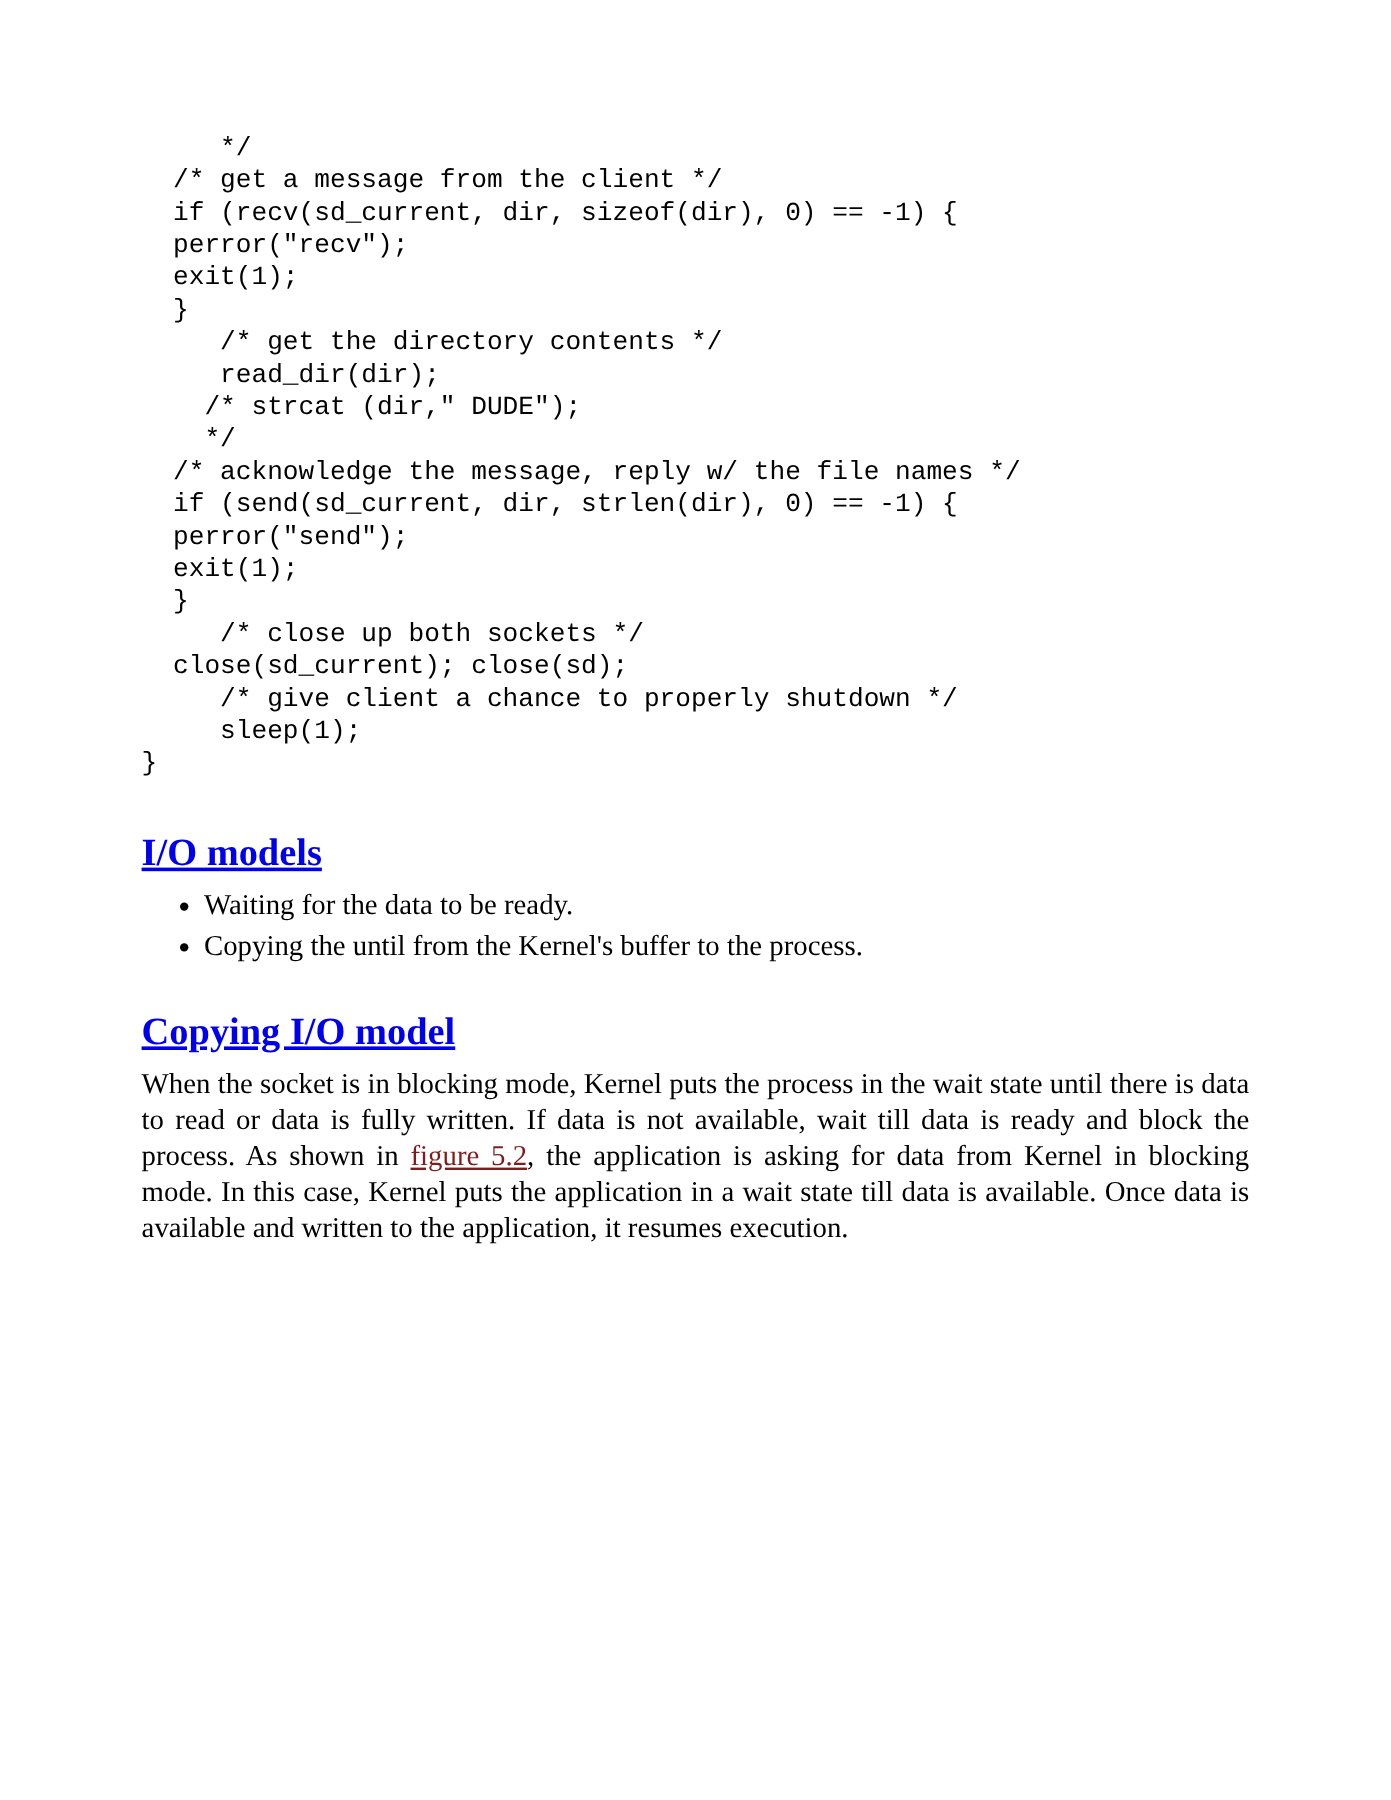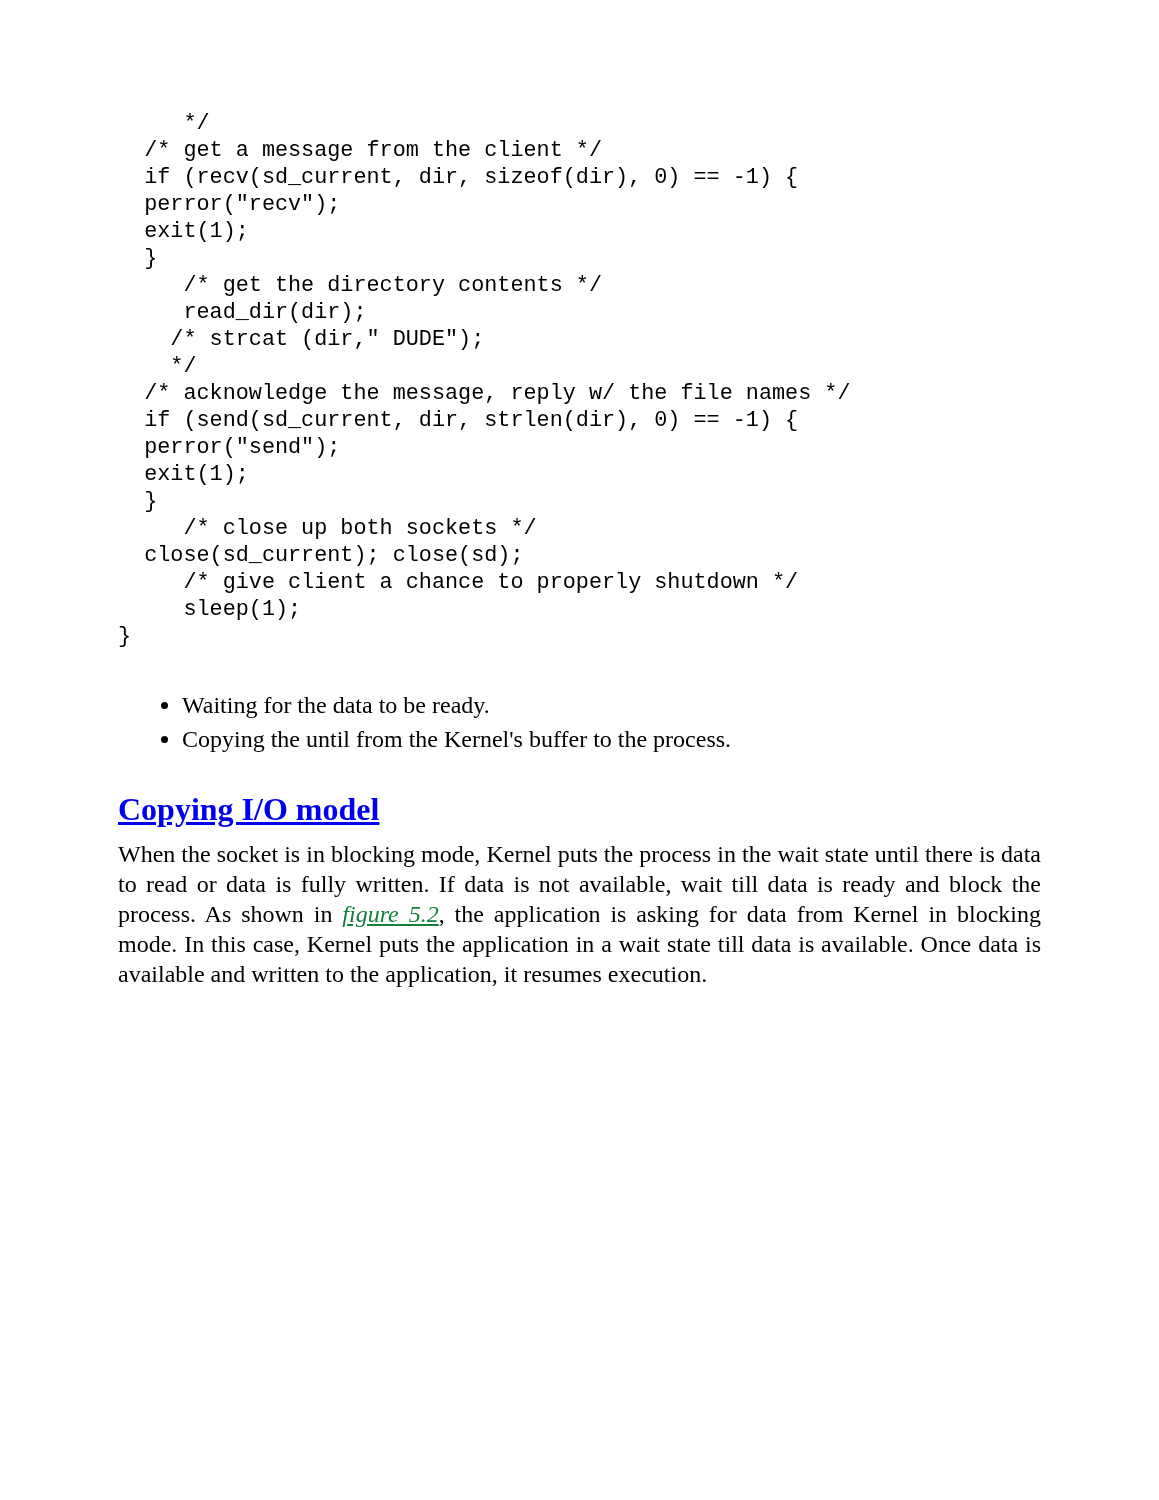--- a/index.html
+++ b/index.html
@@ -44,25 +44,24 @@
   p.body-text.justify {
     text-align: justify;
   }
   ul.bullets {
     margin: 0 0 34px 0;
     padding-left: 52px;
   }
   ul.bullets li {
     font-size: 24px;
     line-height: 1.3;
-    margin: 2px 12px;
+    margin: 2px 0;
   }
   a.inline-ref {
-    color: #15803d;
-    font-style: italic;
+    color: #7f1d1d;
     text-decoration: underline;
   }
 </style>
 </head>
 <body>
 
 <div class="page">
 
   <div class="code-block">     */
   /* get a message from the client */
@@ -78,20 +77,23 @@
   if (send(sd_current, dir, strlen(dir), 0) == -1) {
   perror("send");
   exit(1);
   }
      /* close up both sockets */
   close(sd_current); close(sd);
      /* give client a chance to properly shutdown */
      sleep(1);
 }</div>
 
+  <h2 class="section-heading">
+    <a href="#">I/O models</a>
+  </h2>
 
 
   <ul class="bullets">
     <li>Waiting for the data to be ready.</li>
     <li>Copying the until from the Kernel's buffer to the process.</li>
   </ul>
 
   <h2 class="section-heading">
     <a href="#">Copying I/O model</a>
   </h2>

